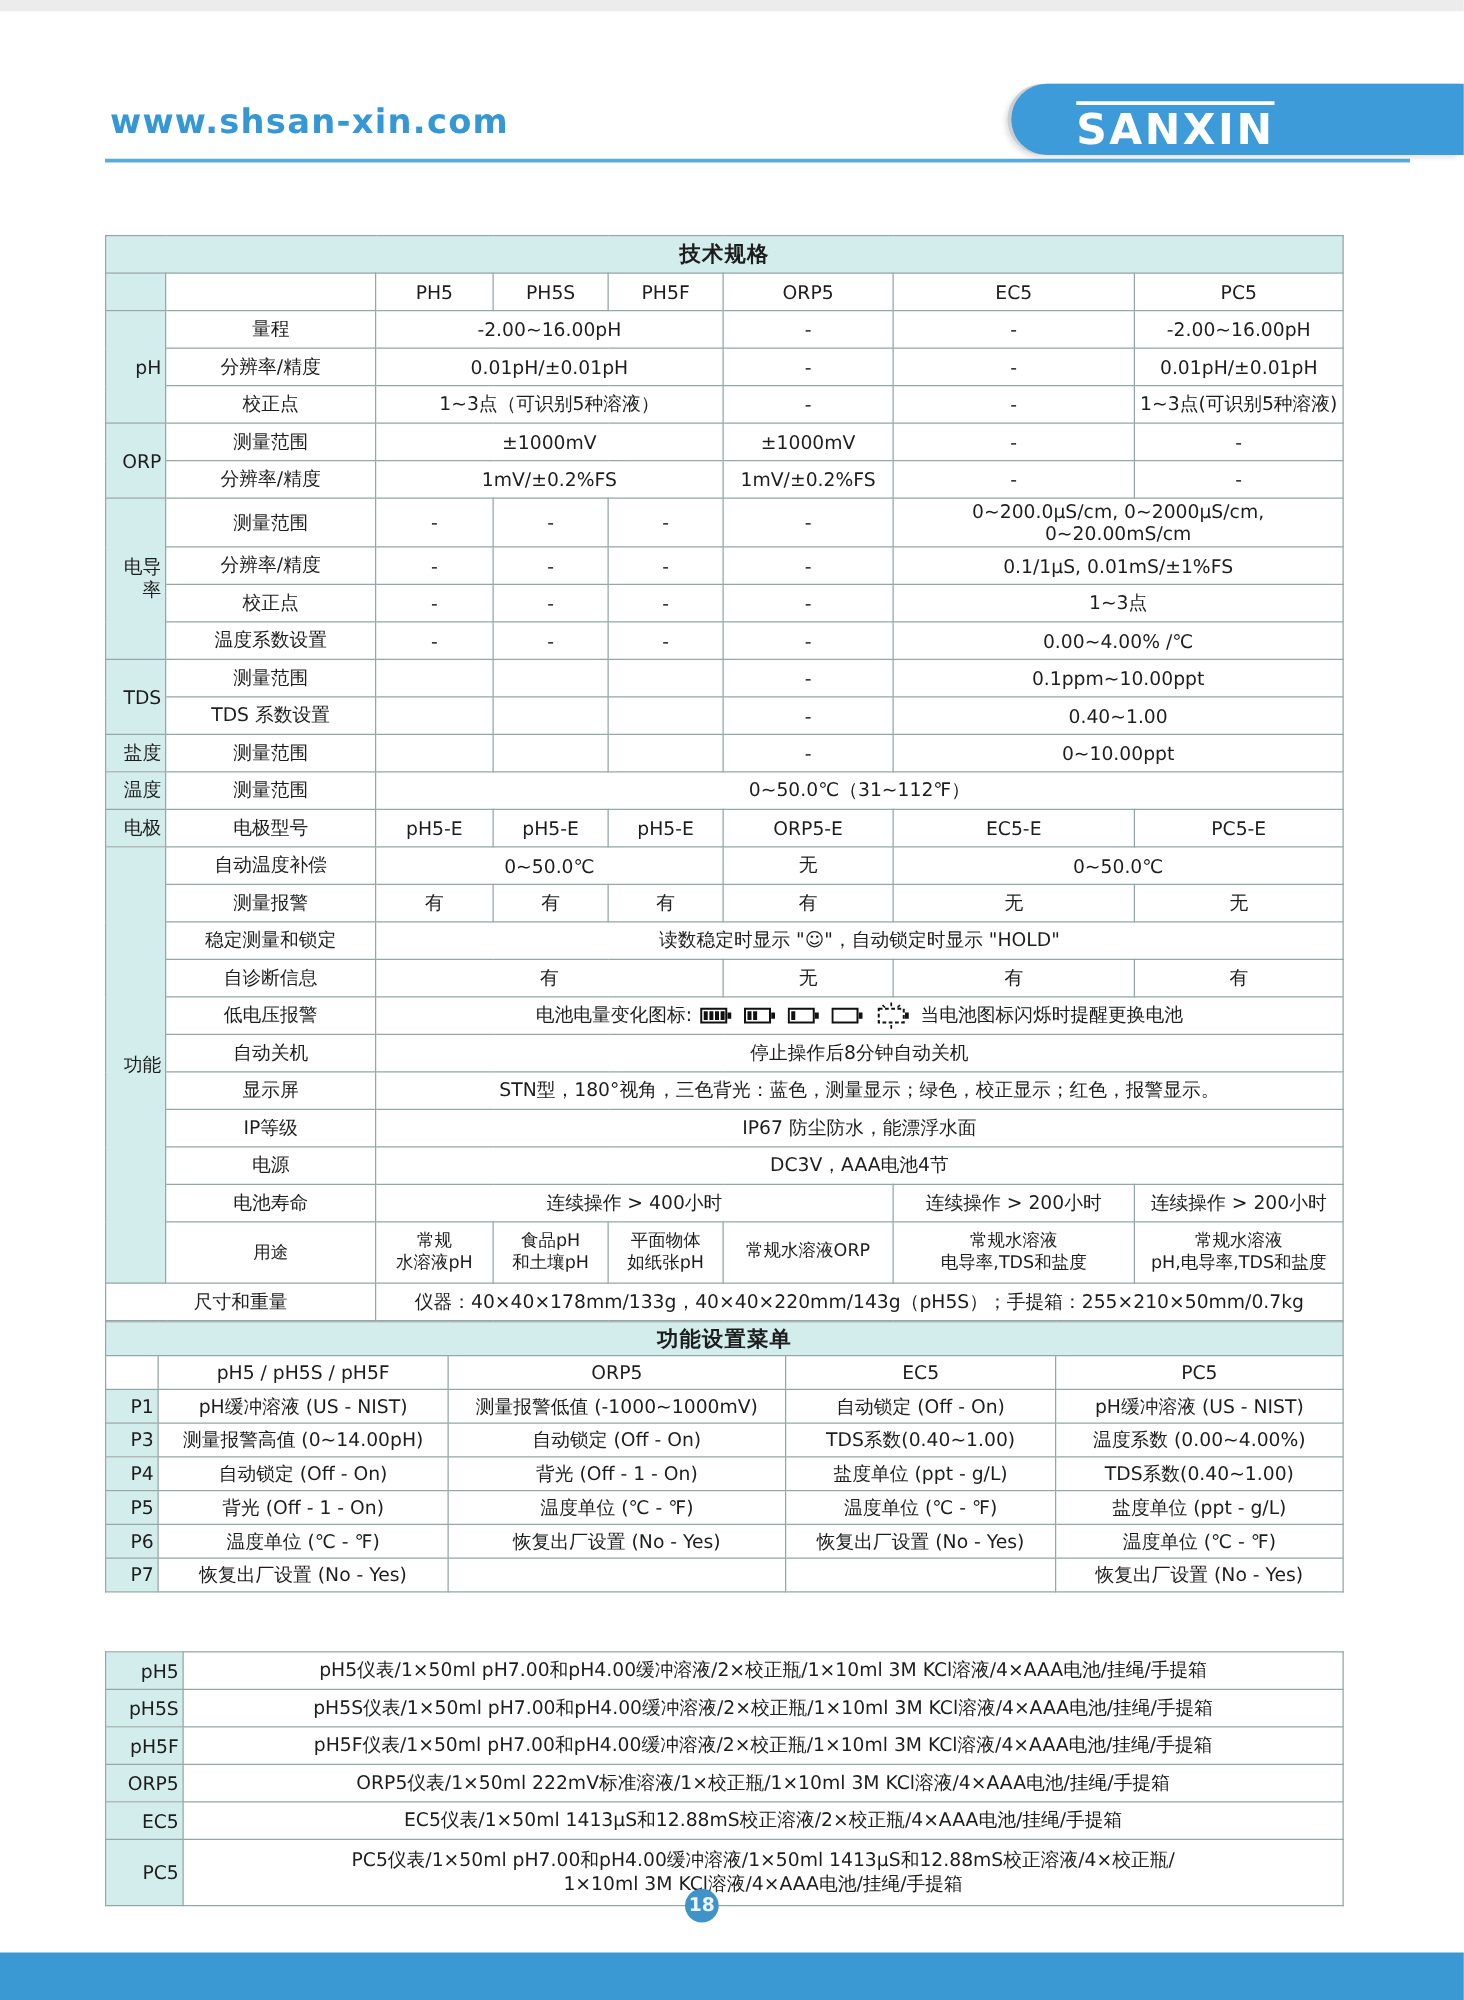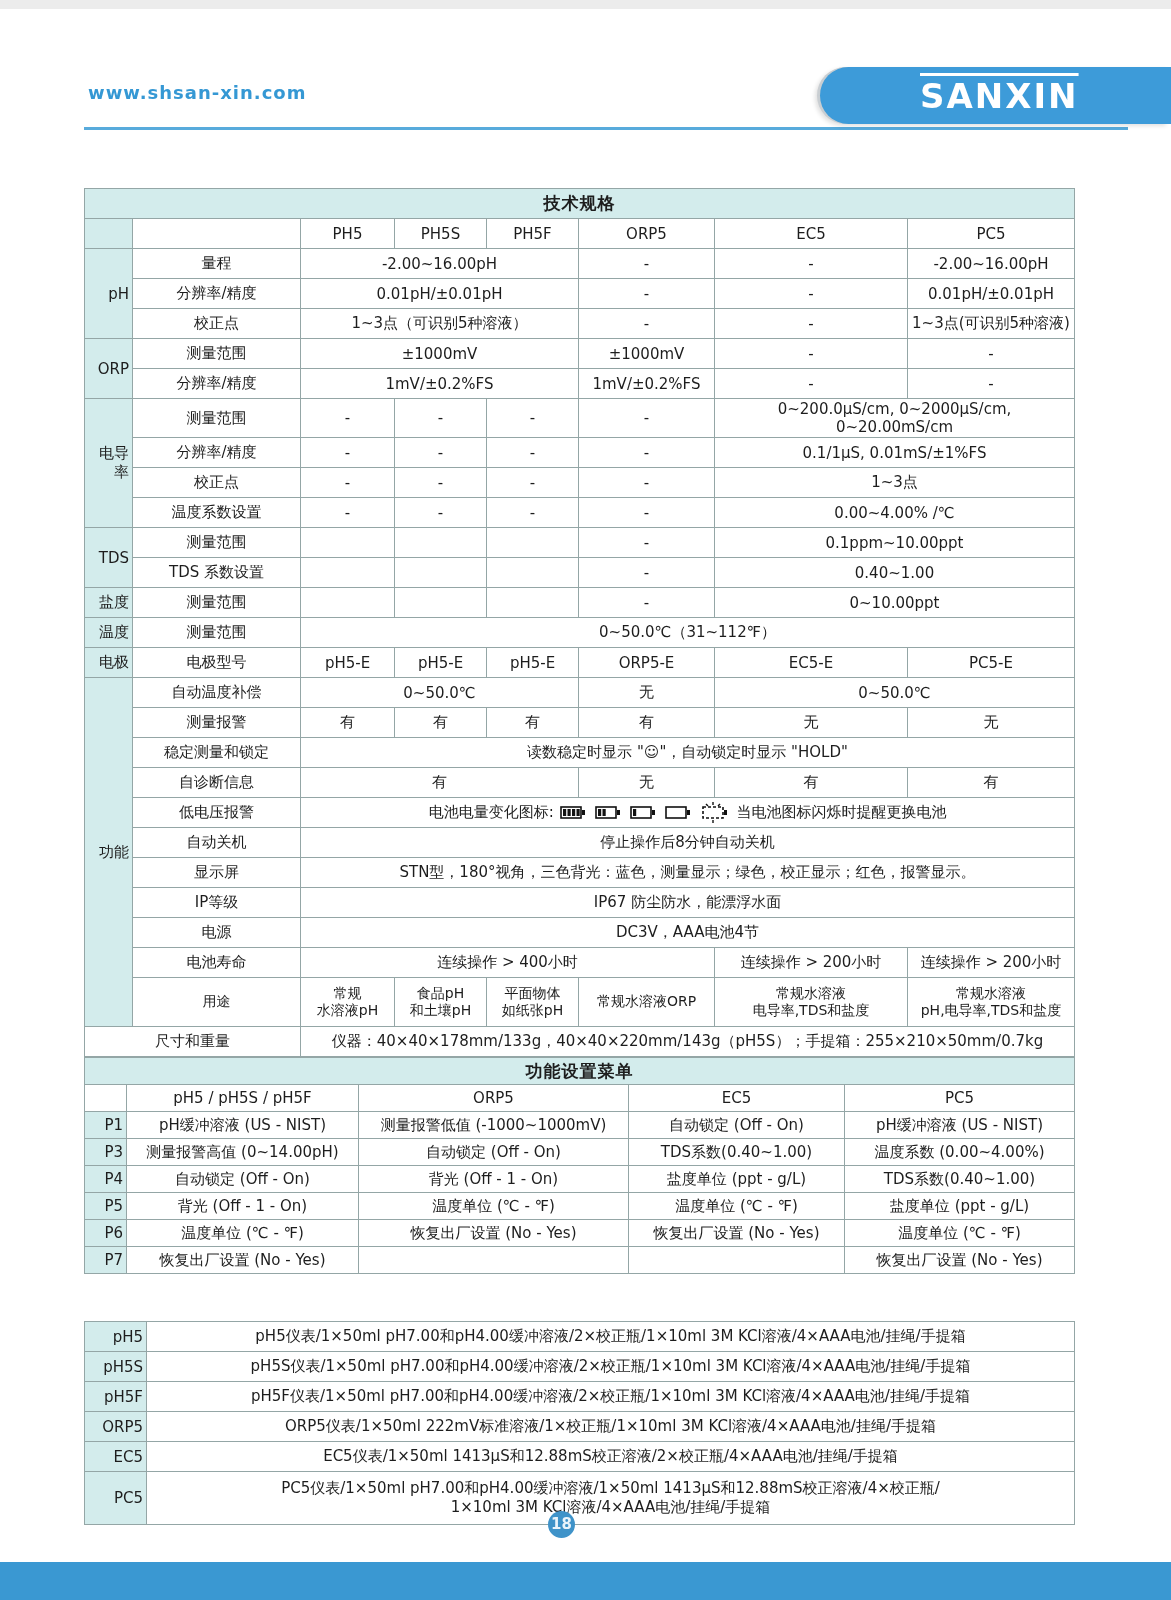--- a/index.html
+++ b/index.html
@@ -2,26 +2,26 @@
 <html><head>
 <meta charset="utf-8">
 <style>
   html,body{margin:0;padding:0;}
   body{
     width:1171px;height:1600px;position:relative;background:#ffffff;
     font-family:"DejaVu Sans","Liberation Sans",sans-serif;
     color:#1d1d1d;overflow:hidden;
   }
   .top-strip{position:absolute;top:0;left:0;width:100%;height:9px;background:#ececec;}
-  .site-url{position:absolute;left:88px;top:82px;font-size:18px;font-weight:bold;color:#3598d4;letter-spacing:1px;}
+  .site-url{position:absolute;left:88px;top:82px;font-size:27px;font-weight:bold;color:#3598d4;letter-spacing:1px;}
   .header-rule{position:absolute;left:84px;top:127px;width:1044px;height:3px;background:#58abdc;}
   .logo-badge{
-    position:absolute;right:0;top:67px;width:303px;height:57px;background:#3d9bd9;
+    position:absolute;right:0;top:67px;width:362px;height:57px;background:#3d9bd9;
     border-radius:30px 0 0 30px;box-shadow:-3px 0 0 #c9ced2, -5px 2px 4px rgba(0,0,0,0.12);
-    display:flex;align-items:center;padding-left:48px;
+    display:flex;align-items:flex-end;
   }
   .logo-text{color:#ffffff;font-size:34px;font-weight:bold;letter-spacing:2px;padding-left:52px;
     text-decoration:overline;text-decoration-thickness:3px;}
   .content{position:absolute;left:84px;top:188px;width:990px;}
   table{border-collapse:collapse;table-layout:fixed;width:990px;border-radius:23px;}
   td{border:1px solid #94a6a6;text-align:center;vertical-align:middle;font-size:15px;
      padding:1px 3px;height:27px;overflow:hidden;}
   .teal{background:#d3ecec;text-align:right;}
   .title-cell{background:#d3ecec;font-weight:bold;font-size:17px;height:28px;letter-spacing:1px;}
   .preline{white-space:pre-line;line-height:1.25;}

